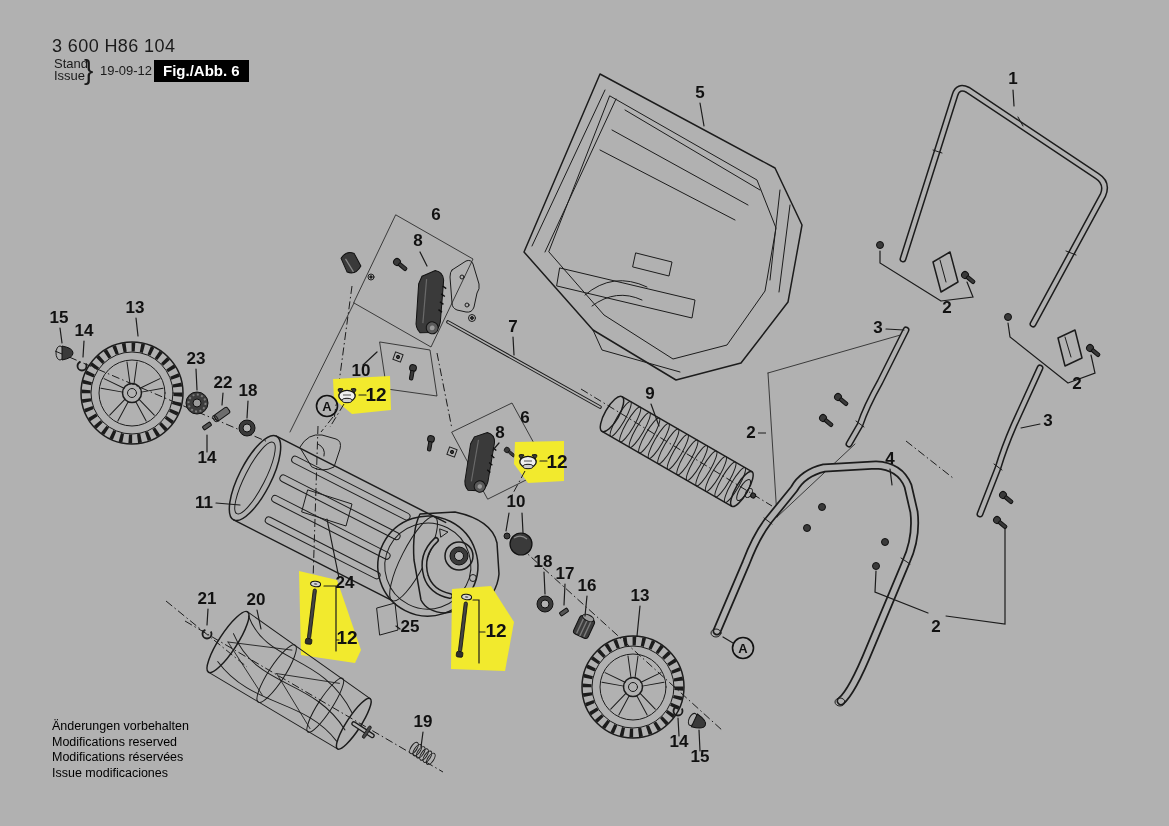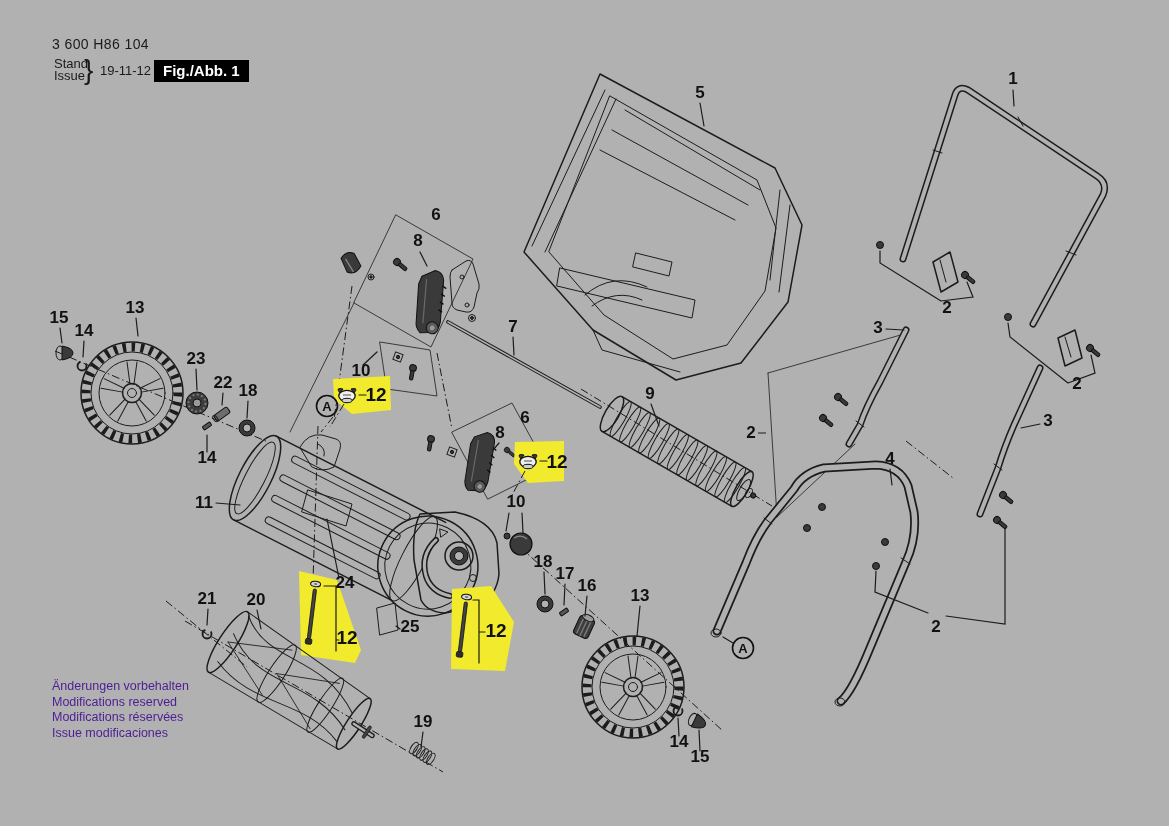--- a/index.html
+++ b/index.html
@@ -2,27 +2,27 @@
 <html><head>
 <meta charset="utf-8">
 <style>
   html,body{margin:0;padding:0;}
   body{
     width:1169px;height:826px;position:relative;overflow:hidden;
     background:#b1b1b1;
     font-family:"Liberation Sans", sans-serif;
     color:#1a1a1a;
   }
-  .hdr{position:absolute;left:52px;top:36px;font-size:14px;letter-spacing:.4px;text-align:right;}
+  .hdr{position:absolute;left:52px;top:36px;font-size:18px;letter-spacing:.4px;text-align:right;}
   .stand{position:absolute;left:54px;top:58px;font-size:13px;line-height:12px;}
   .brace{position:absolute;left:84px;top:54px;font-size:28px;font-weight:300;}
   .date{position:absolute;left:100px;top:63px;font-size:13px;}
   .figbox{position:absolute;left:154px;top:60px;background:#000;color:#fff;
     font-size:15px;font-weight:bold;padding:2px 9px 3px 9px;}
-  .footer{position:absolute;left:52px;top:679px;font-size:12.5px;line-height:15.5px;color:#4c1d95;}
+  .footer{position:absolute;left:52px;top:719px;font-size:12.5px;line-height:15.5px;color:#000000;}
   svg{position:absolute;left:0;top:0;}
   .ln{fill:none;stroke:#1c1c1c;stroke-width:1.5;stroke-linecap:round;stroke-linejoin:round;}
   .thin{stroke-width:1;}
   .vthin{stroke-width:.8;}
   .dark{fill:#3a3a3a;stroke:#111;stroke-width:1;}
   .leader{fill:none;stroke:#1c1c1c;stroke-width:1.2;stroke-linecap:round;}
   .dash{fill:none;stroke:#1c1c1c;stroke-width:1;stroke-dasharray:8 3 1.5 3;}
   .tube-o{fill:none;stroke:#1c1c1c;stroke-width:7;stroke-linecap:round;stroke-linejoin:round;}
   .tube-i{fill:none;stroke:#b1b1b1;stroke-width:4;stroke-linecap:round;stroke-linejoin:round;}
   .tube4-o{fill:none;stroke:#1c1c1c;stroke-width:9;stroke-linecap:round;stroke-linejoin:round;}
@@ -33,22 +33,22 @@
 </style>
 </head>
 <body>
 
 <div class="hdr">3 600 H86 104</div>
 <div class="stand">
   <div>Stand</div>
   <div>Issue</div>
 </div>
 <div class="brace">}</div>
-<div class="date">19-11-12</div>
-<div class="figbox">Fig./Abb. 1</div>
+<div class="date">19-09-12</div>
+<div class="figbox">Fig./Abb. 6</div>
 
 <div class="footer">
   <div>Änderungen vorbehalten</div>
   <div>Modifications reserved</div>
   <div>Modifications réservées</div>
   <div>Issue modificaciones</div>
 </div>
 
 <svg width="1169" height="826" viewBox="0 0 1169 826">
   <defs>

